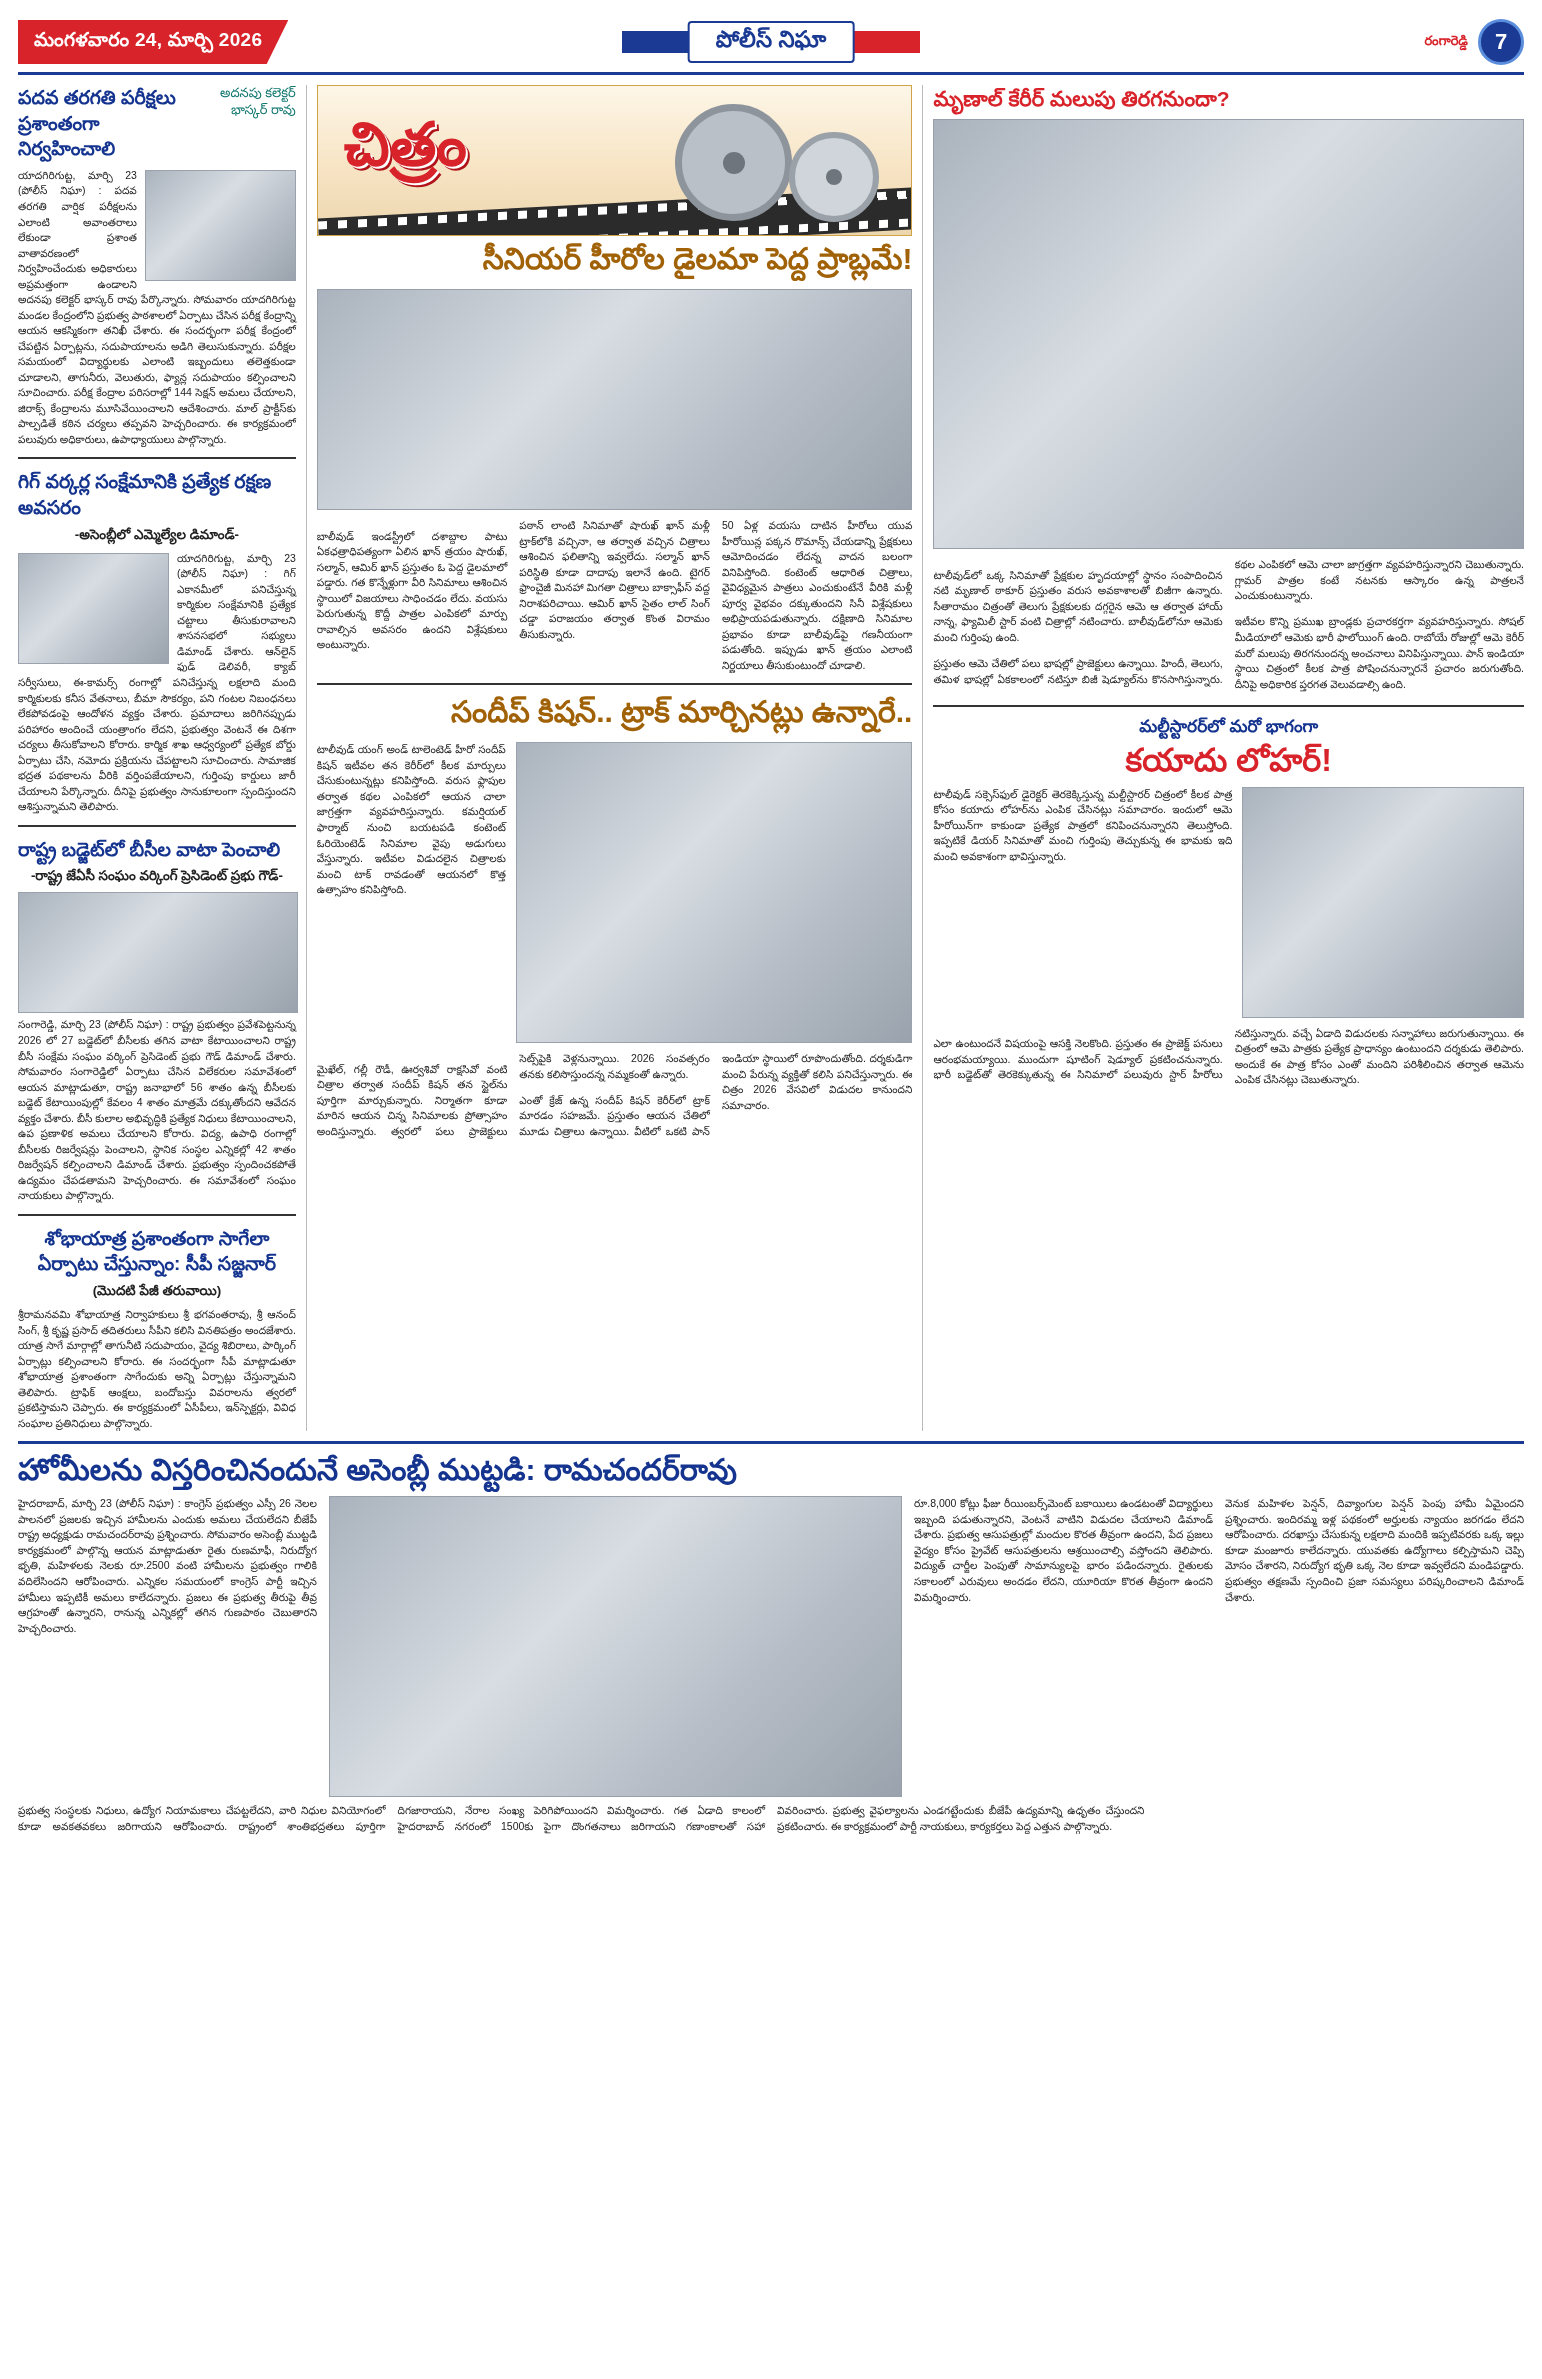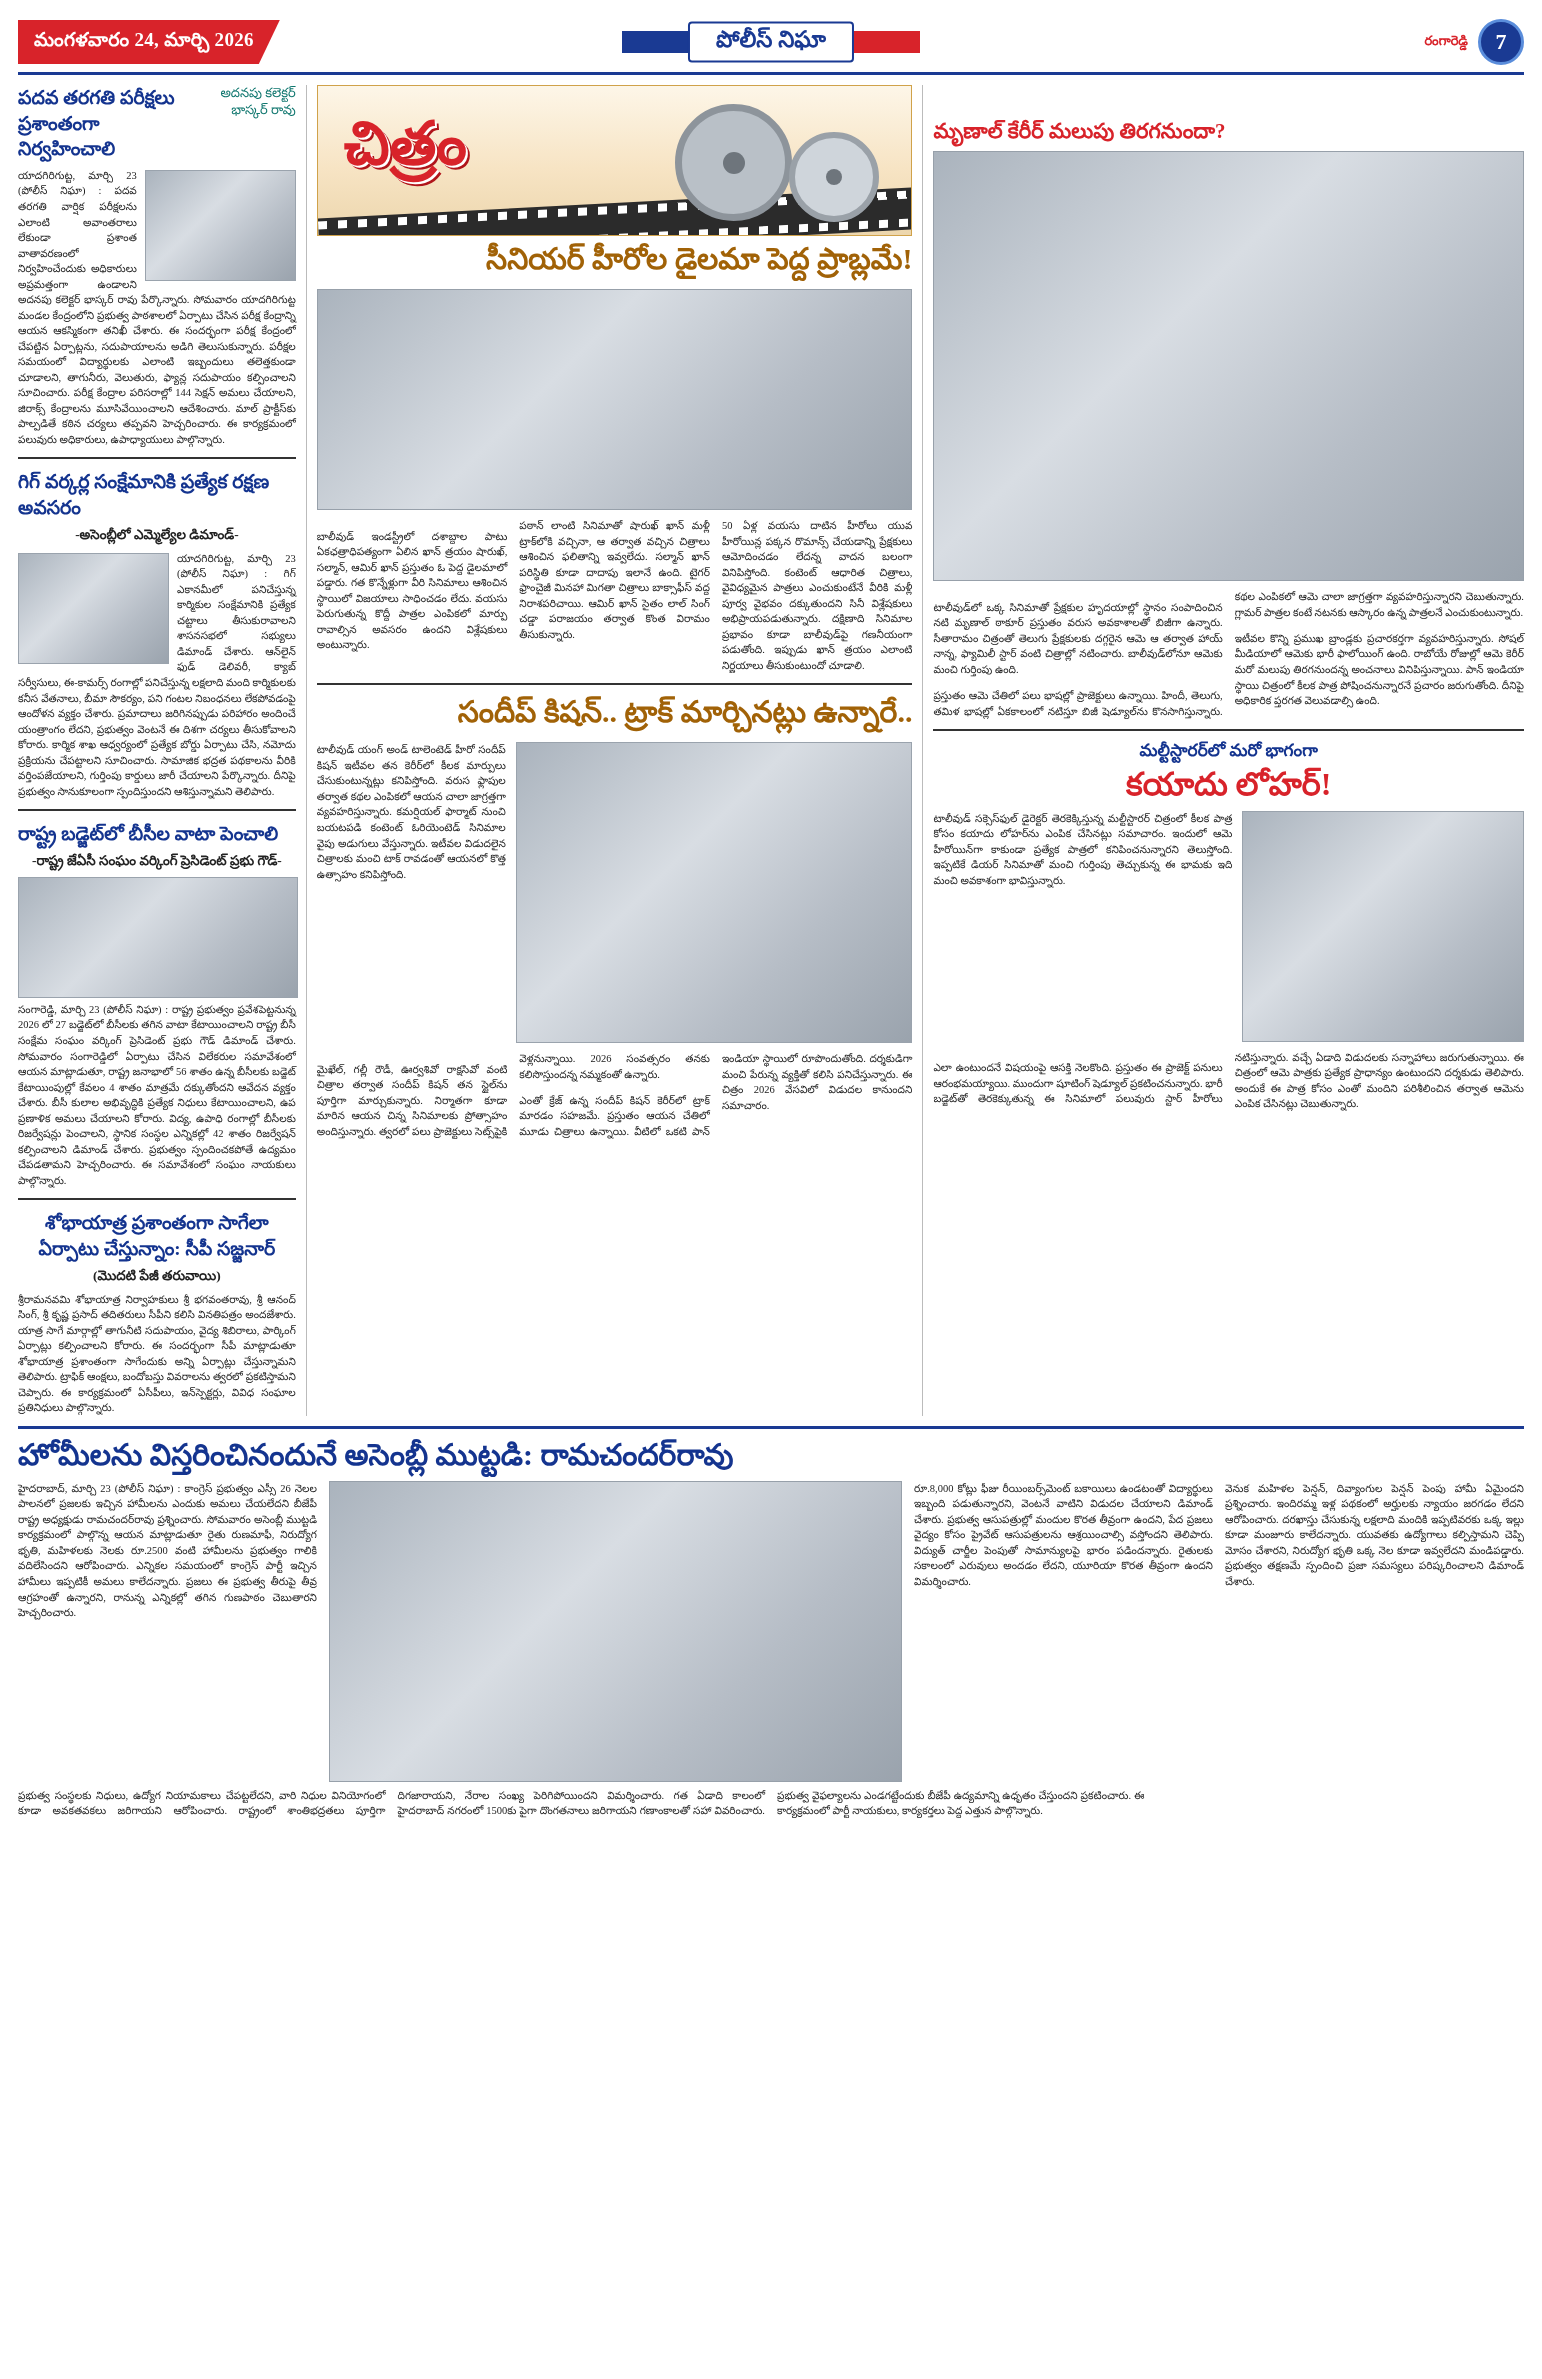--- a/index.html
+++ b/index.html
@@ -1,17 +1,17 @@
 <!DOCTYPE html>
 <html><head>
 <meta charset="utf-8">
 <style>
   html,body{margin:0;padding:0;background:#ffffff;}
   body{width:1542px;height:2379px;font-family:"Liberation Sans",sans-serif;color:#111;}
-  .page{position:relative;width:1542px;height:2379px;box-sizing:border-box;padding:14px 18px;background:#fff;font-family:Liberation Serif, serif;}
+  .page{position:relative;width:1542px;height:2379px;box-sizing:border-box;padding:14px 18px;background:#fff;}
 
   
   .masthead{position:relative;height:56px;display:flex;align-items:center;justify-content:space-between;}
   .mast-left{position:relative;display:flex;align-items:center;}
   .date-ribbon{
     background:#d8232a;color:#fff;font-size:19px;font-weight:bold;
     padding:9px 26px 9px 16px;letter-spacing:0.3px;
     clip-path:polygon(0 0,100% 0,92% 100%,0 100%);
   }
   .mast-center{position:absolute;left:50%;transform:translateX(-50%);display:flex;align-items:center;gap:0;}
@@ -29,21 +29,21 @@
     display:flex;align-items:center;justify-content:center;font-size:22px;font-weight:bold;
     border:3px solid #5a8ddb;
   }
   .mast-rule{height:3px;background:#1a3a93;margin-top:2px;}
 
   
   .body-grid{display:flex;gap:0;margin-top:10px;}
   .col{box-sizing:border-box;}
   .col1{width:289px;padding-right:10px;border-right:1px solid #bbb;}
   .col2{width:617px;padding:0 10px;border-right:1px solid #bbb;}
-  .col3{width:601px;padding-left:10px;margin-top:32px;}
+  .col3{width:601px;padding-left:10px;}
 
   h2.headline{
     font-size:19px;line-height:1.35;color:#111;margin:0 0 6px 0;font-weight:bold;
   }
   h2.headline.blue{color:#14348f;}
   h2.headline.red{color:#d8232a;}
   .subhead{font-size:13.4px;color:#222;text-align:center;margin:2px 0 6px 0;font-weight:bold;}
   .kicker{font-size:13px;color:#0f766e;text-align:right;line-height:1.3;}
 
   .bodytext{font-size:10.5px;line-height:1.48;text-align:justify;color:#1a1a1a;}

